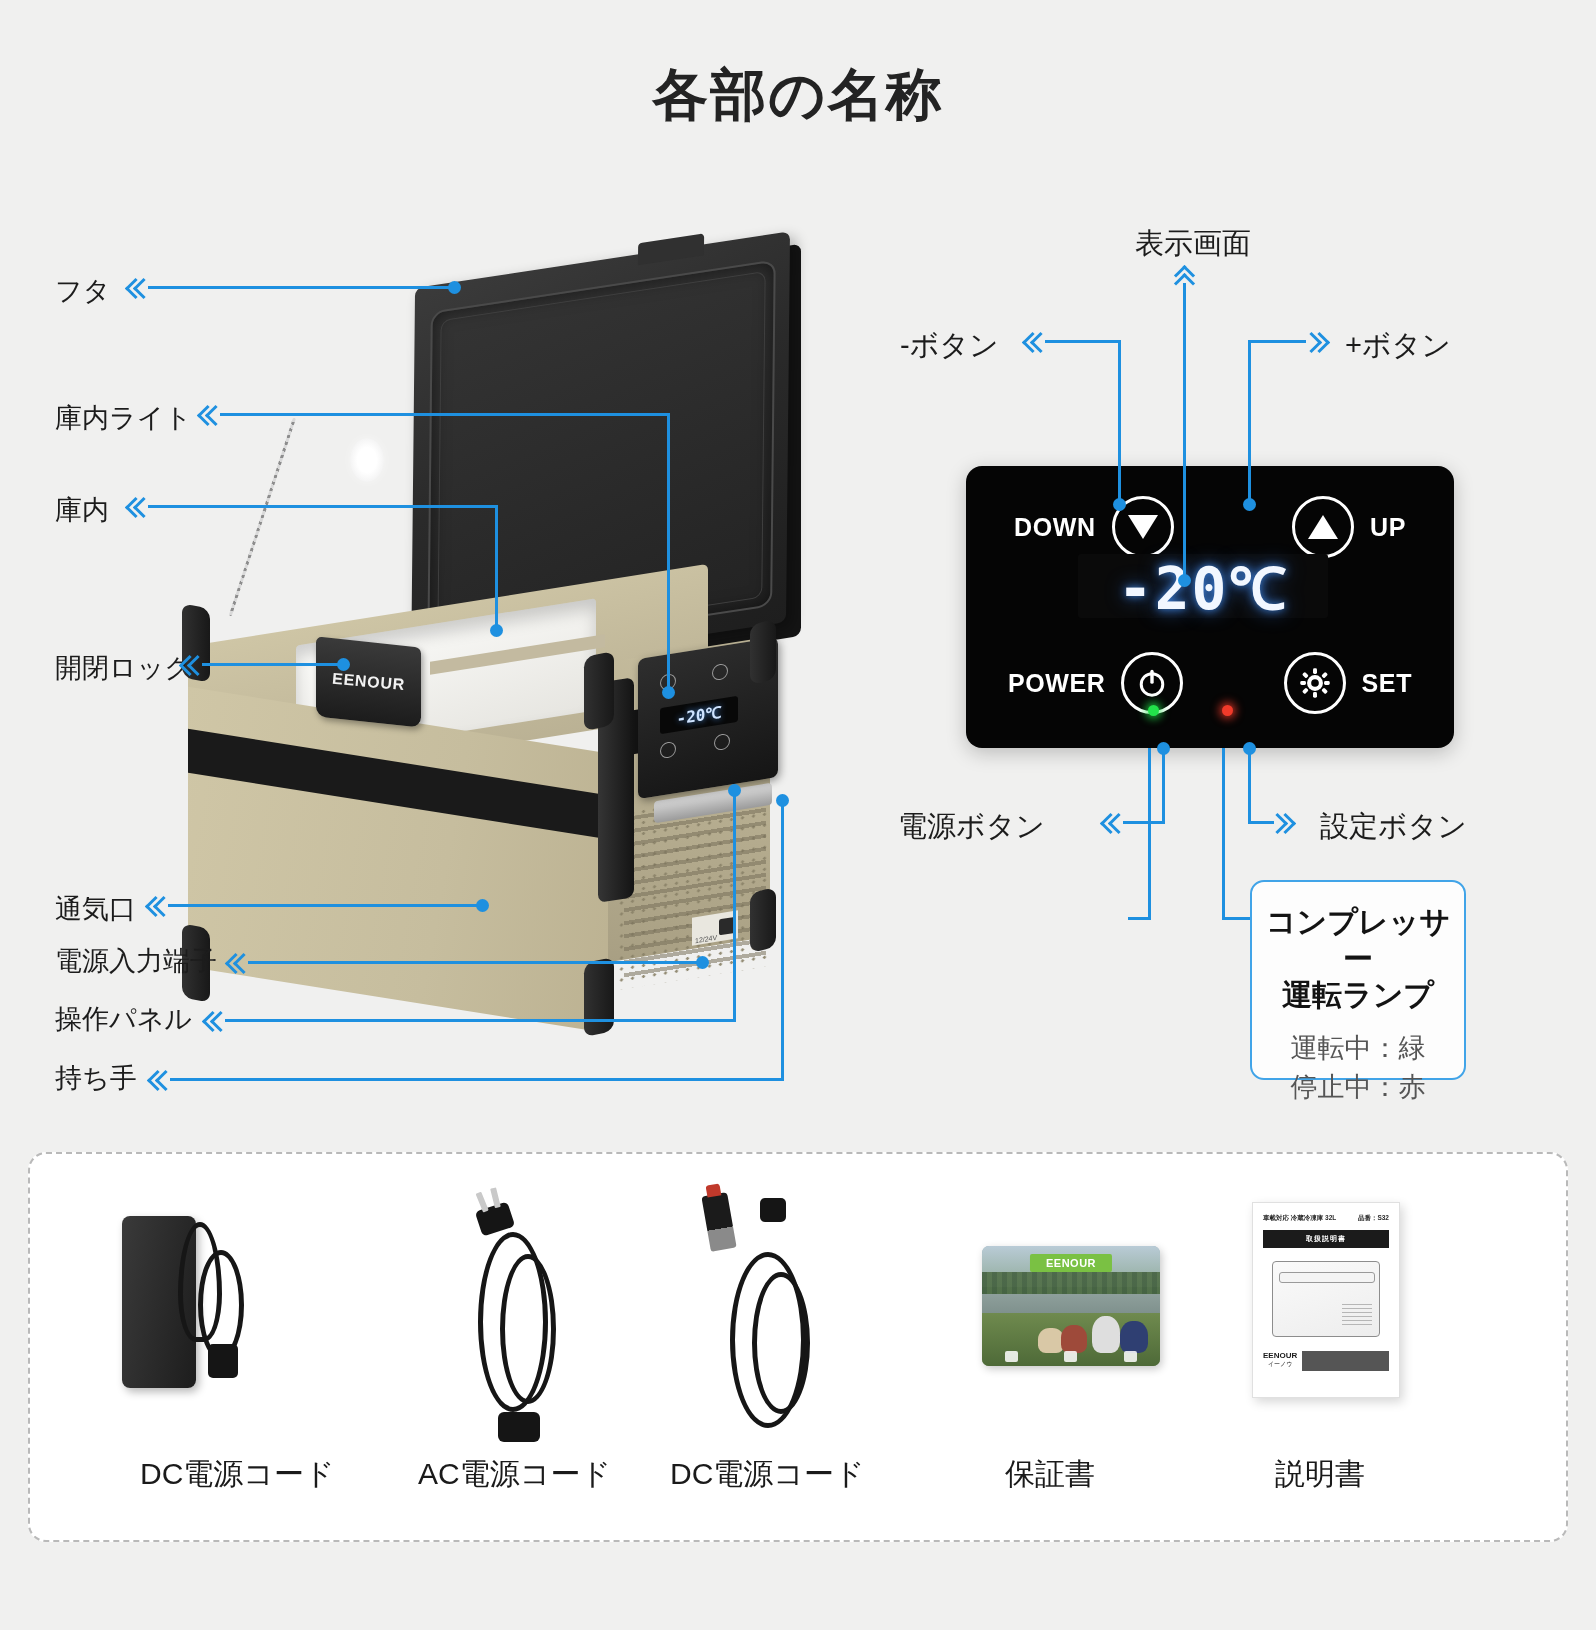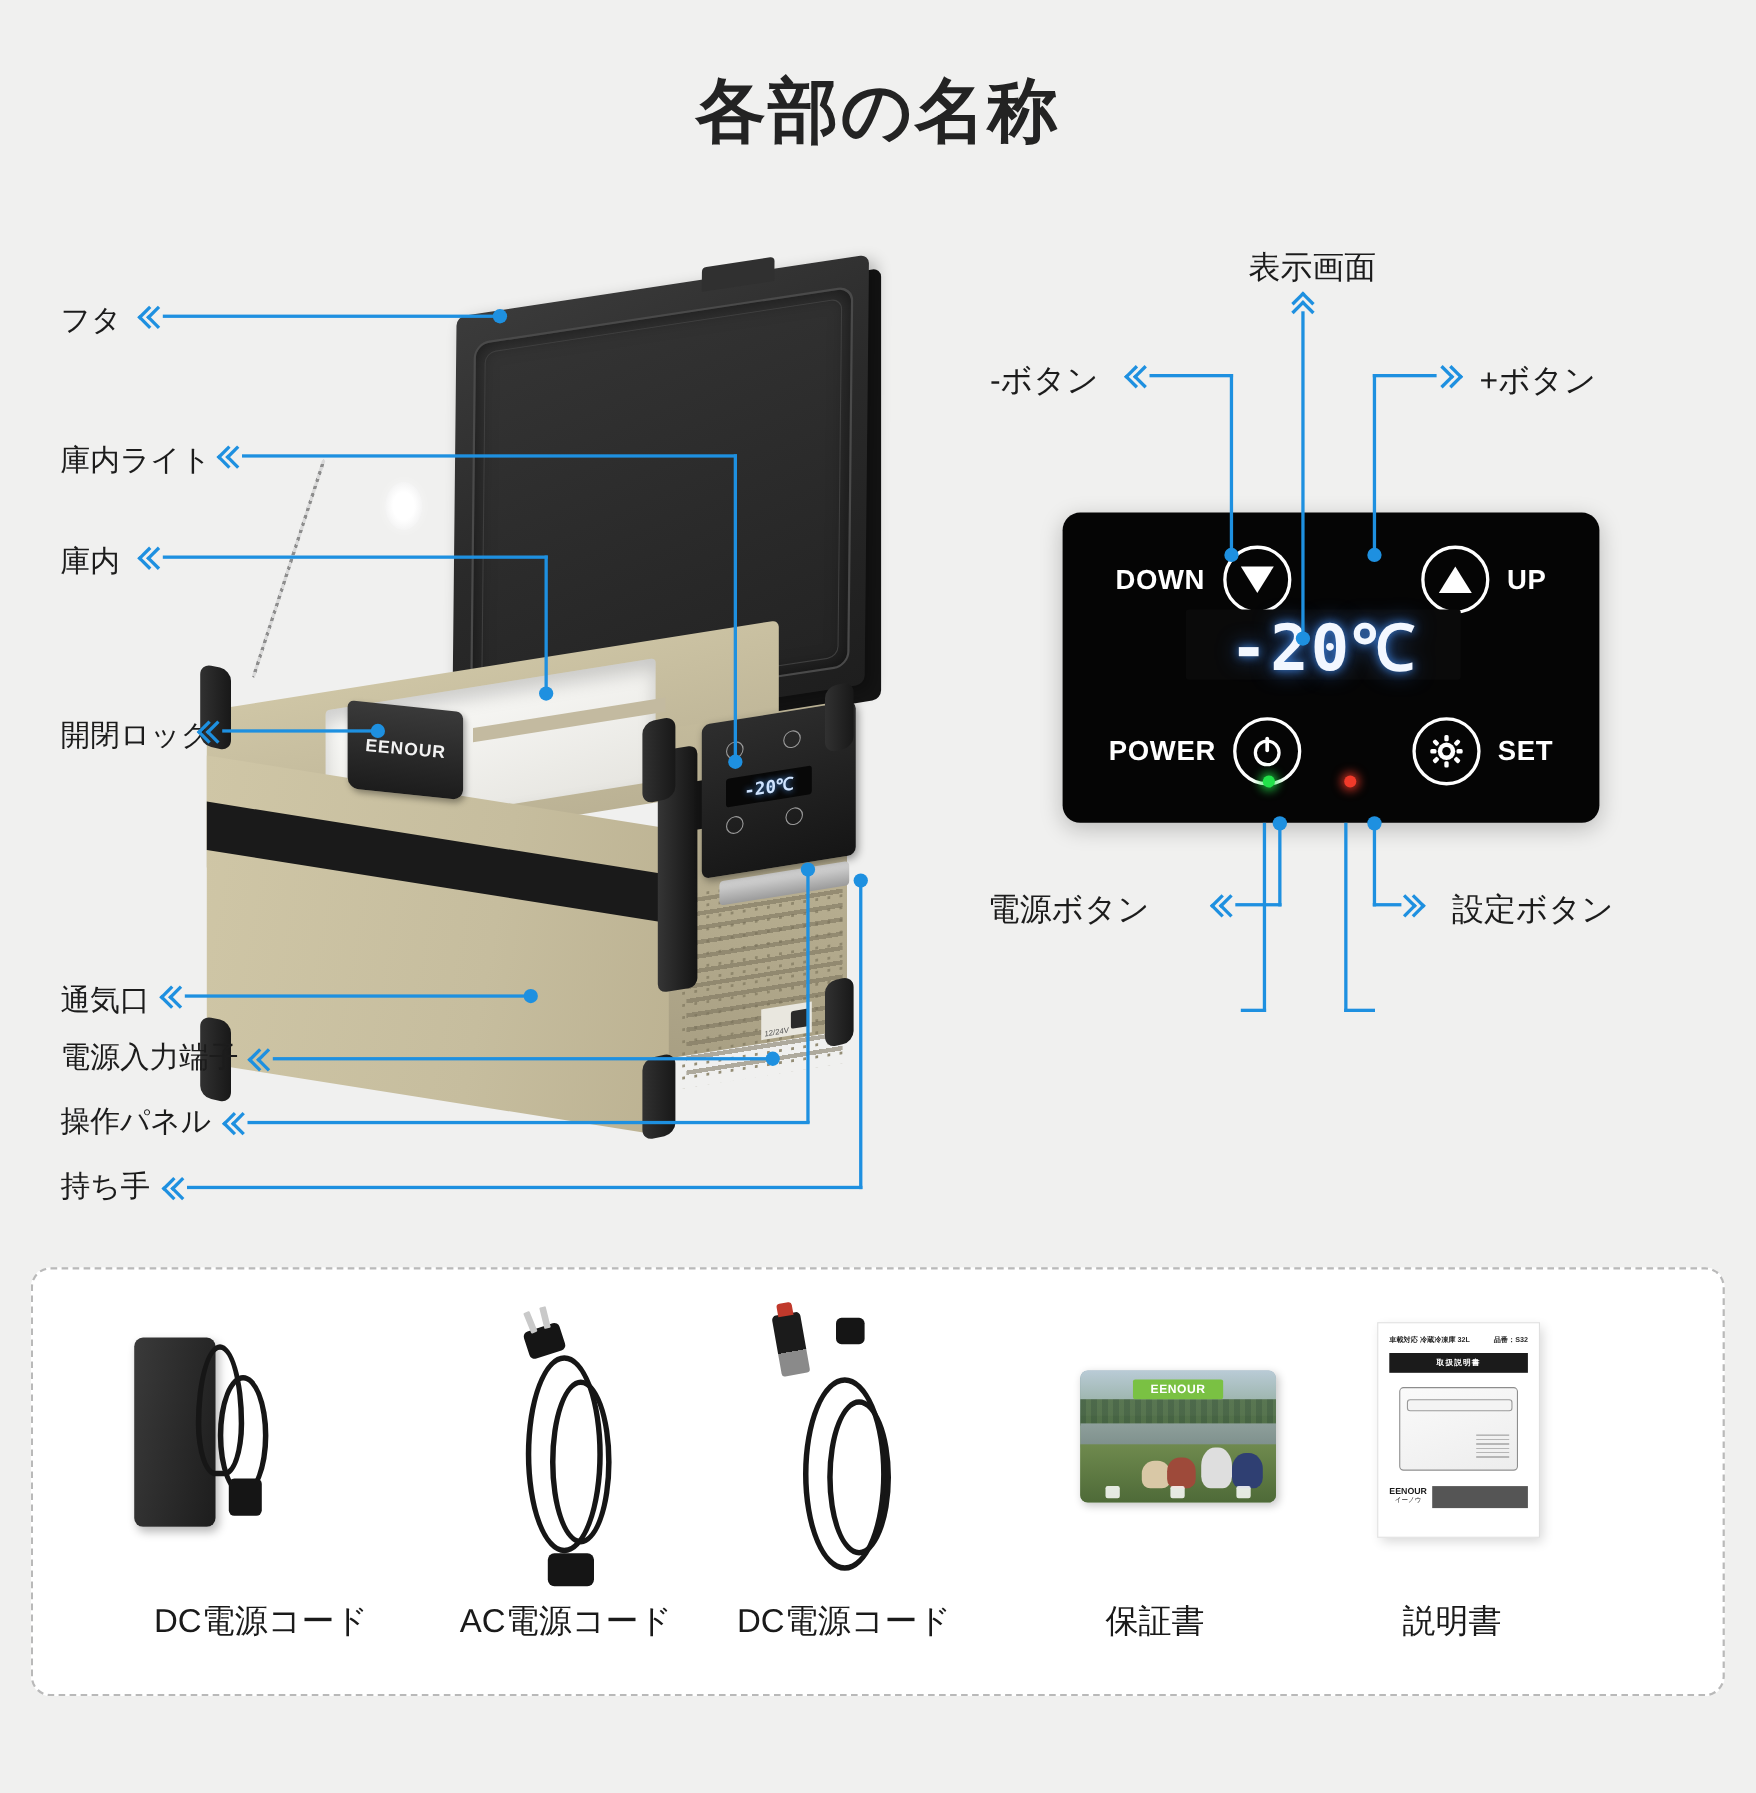--- a/index.html
+++ b/index.html
@@ -10,21 +10,21 @@
     position: relative;
     overflow: hidden;
     color: #1d1d1d;
   }
   .page { position: relative; width: 1596px; height: 1630px; }
 
   
   .title {
     position: absolute; top: 58px; left: 0; width: 1596px;
     text-align: center;
-    font-size: 64px; font-weight: 900; letter-spacing: 2px;
+    font-size: 56px; font-weight: 900; letter-spacing: 2px;
     color: #232323;
   }
 
   
   .lbl { position: absolute; font-size: 27px; font-weight: 500; color: #1c1c1c; white-space: nowrap; }
   .lbl-big { font-size: 29px; }
 
   
   .ln-h { position: absolute; height: 3px; background: #1e90e0; }
   .ln-v { position: absolute; width: 3px; background: #1e90e0; }
@@ -513,20 +513,26 @@
   <div class="ln-v" style="left:1248px; top:748px; height:76px;"></div>
   <div class="dot" style="left:1243px; top:742px;"></div>
 
   <div class="ln-v" style="left:1148px; top:748px; height:172px;"></div>
   <div class="ln-h" style="left:1128px; top:917px; width:23px;"></div>
 
   <div class="ln-v" style="left:1222px; top:748px; height:172px;"></div>
   <div class="ln-h" style="left:1222px; top:917px; width:28px;"></div>
 
 
+  <div class="callout" style="left:1250px; top:880px; width:216px; height:200px;">
+    <h4>コンプレッサー</h4>
+    <h4>運転ランプ</h4>
+    <p>運転中：緑</p>
+    <p style="margin-top:2px;">停止中：赤</p>
+  </div>
 
   <div class="acc-panel">
 
     <div class="acc-item">
       <div class="brick" style="left:92px; top:62px;"></div>
       <div class="cable" style="left:148px; top:68px; width:44px; height:120px; border-radius:50% 50% 40% 40%/60% 60% 40% 40%;"></div>
       <div class="cable" style="left:168px; top:96px; width:46px; height:110px;"></div>
       <div class="plug" style="left:178px; top:190px;"></div>
     </div>
 

